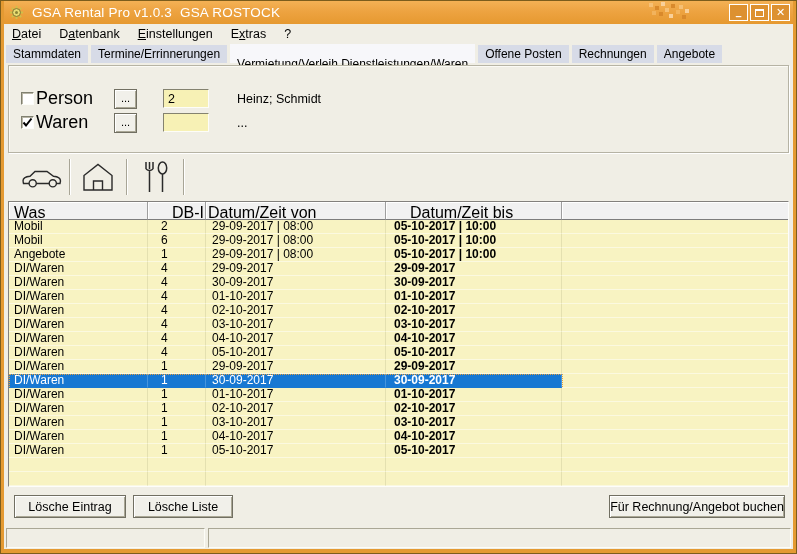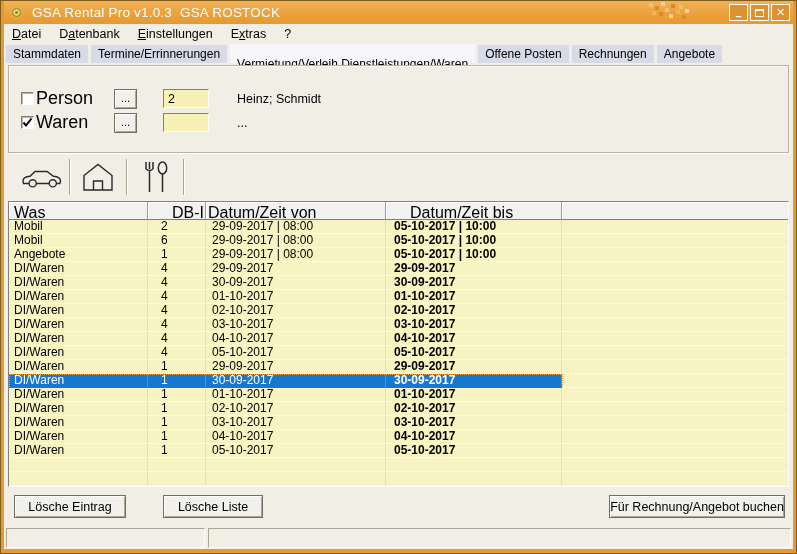--- a/index.html
+++ b/index.html
@@ -129,21 +129,21 @@
   .row.selected .cell.c1, .row.selected .cell.c2,
   .row.selected .cell.c3, .row.selected .cell.c4 {
     background:#1778d2; color:#fff; border-bottom-color:#1778d2; border-right-color:#4695dd;
   }
   .row.selected::after {
     content:""; position:absolute; left:0; top:0; width:552px; height:13px;
     border:1px dotted #e8a33c; pointer-events:none;
   }
 
   
-  .btn-row { margin:8px 8px 0 10px; height:23px; display:flex;gap:30px; }
+  .btn-row { margin:8px 8px 0 10px; height:23px; display:flex; }
   .push-btn {
     height:23px; background:#f1f0ea; border:1px solid #716f62;
     box-shadow:inset 1px 1px 0 #fff, inset -1px -1px 0 #aaa795;
     font-size:12.5px; text-align:center; padding-top:4px; cursor:default;
   }
   .push-btn.b1 { width:112px; }
   .push-btn.b2 { width:100px; margin-left:7px; }
   .push-btn.b3 { width:176px; margin-left:auto; }
 
   

